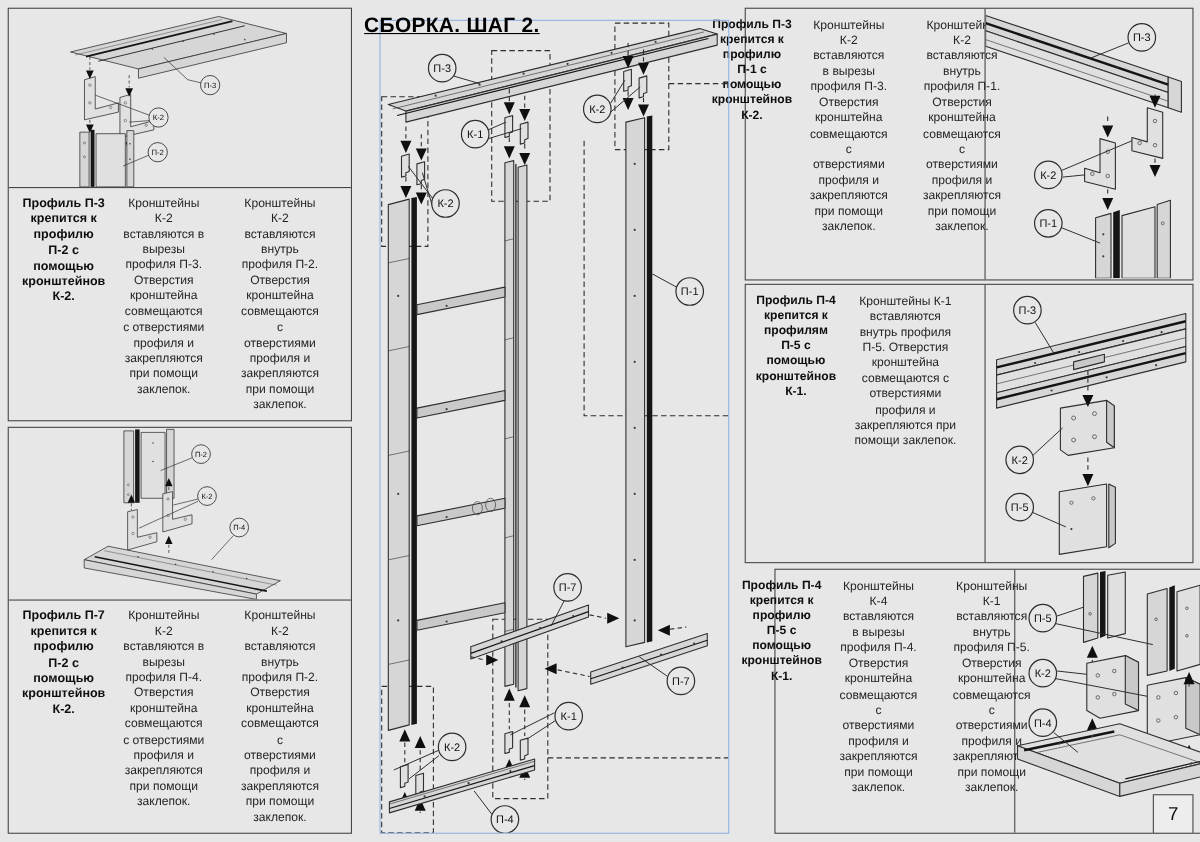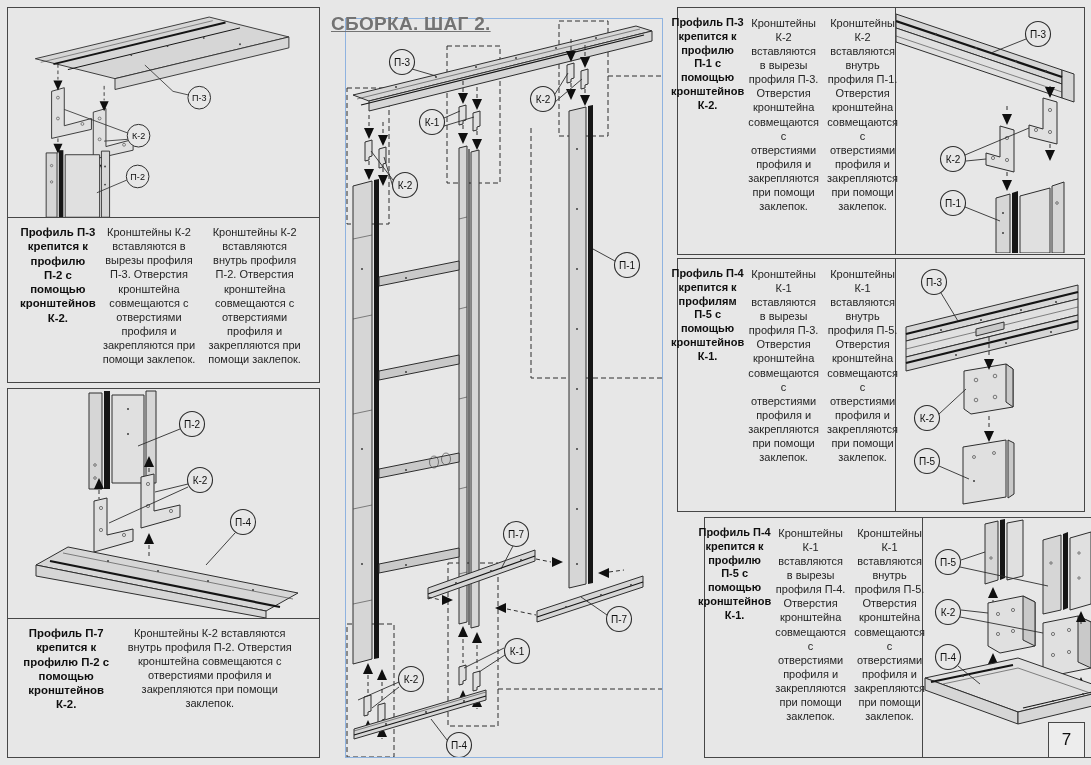--- a/index.html
+++ b/index.html
@@ -6,24 +6,24 @@
   body{width:1091px;height:765px;background:#e7e7e7;position:relative;overflow:hidden;
        font-family:"Liberation Sans",sans-serif;color:#1a1a1a}
   .panel{position:absolute;border:1.5px solid #474747;box-sizing:border-box;background:#e7e7e7}
   .divider-h{border-top:1.5px solid #474747;margin:0}
   .rpanel{display:flex;flex-direction:row}
   .rtext{width:218px;box-sizing:border-box;padding:8px 9px;border-right:1.5px solid #474747;
          display:flex;justify-content:center}
   .ltext{box-sizing:border-box;padding:7px 12px;display:flex;flex-direction:row;justify-content:center;flex:1}
   .heading{font-weight:bold;font-size:11.4px;text-align:center;color:#0e0e0e;margin:0 0 9px;line-height:1.25}
   .rtext .heading{font-size:11px}
-  .para{font-size:11px;text-align:center;color:#242424;margin:0 4px 9px;line-height:1.28}
+  .para{font-size:11px;text-align:center;color:#242424;margin:0 16px 9px;line-height:1.28}
   .para:last-child{margin-bottom:0}
   .main-title{position:absolute;left:331px;top:13px;font-size:19px;font-weight:bold;
-              text-decoration:underline;letter-spacing:.3px;color:#737373;z-index:5;white-space:nowrap}
+              text-decoration:underline;letter-spacing:.3px;color:#000000;z-index:5;white-space:nowrap}
   .center-area{position:absolute;left:345px;top:18px;width:318px;height:740px;
                border:1px solid #8fb3e0;box-sizing:border-box}
   .pagebox{position:absolute;left:1048px;top:722px;width:37px;height:36px;border:1.5px solid #474747;
            background:#ededed;display:flex;align-items:center;justify-content:center;
            font-size:17px;color:#101010;box-sizing:border-box;z-index:6}
   .lcol{display:flex;flex-direction:column}
   svg{display:block}
   
   .face{fill:#d6d6d6;stroke:#2e2e2e;stroke-width:1;stroke-linejoin:round}
   .face2{fill:#e0e0e0;stroke:#2e2e2e;stroke-width:1;stroke-linejoin:round}
@@ -169,20 +169,21 @@
     </g>
     <g>
       <line class="leader" x1="227" y1="144" x2="198" y2="176"></line>
       <circle class="lblc" cx="235" cy="133" r="12.5"></circle>
       <text class="lblt" x="235" y="136.5">П-4</text>
     </g>
   </svg>
   <div class="divider-h"></div>
   <div class="ltext">
     <p class="heading">Профиль П-7 крепится к профилю П-2 с помощью кронштейнов К-2.</p>
+    <p class="para">Кронштейны К-2 вставляются в вырезы профиля П-4. Отверстия кронштейна совмещаются с отверстиями профиля и закрепляются при помощи заклепок.</p>
     <p class="para">Кронштейны К-2 вставляются внутрь профиля П-2. Отверстия кронштейна совмещаются с отверстиями профиля и закрепляются при помощи заклепок.</p>
   </div>
 </div>
 
 <div class="panel rpanel" style="left:677px;top:7px;width:408px;height:248px">
   <div class="rtext">
     <p class="heading">Профиль П-3 крепится к профилю П-1 с помощью кронштейнов К-2.</p>
     <p class="para">Кронштейны К-2 вставляются в вырезы профиля П-3. Отверстия кронштейна совмещаются с отверстиями профиля и закрепляются при помощи заклепок.</p>
     <p class="para">Кронштейны К-2 вставляются внутрь профиля П-1. Отверстия кронштейна совмещаются с отверстиями профиля и закрепляются при помощи заклепок.</p>
   </div>
@@ -242,21 +243,20 @@
       <line class="leader" x1="69" y1="199" x2="104" y2="213"></line>
       <circle class="lblc" cx="57" cy="195" r="12.5"></circle>
       <text class="lblt" x="57" y="198.5">П-1</text>
     </g>
   </svg>
 </div>
 
 <div class="panel rpanel" style="left:677px;top:258px;width:408px;height:254px">
   <div class="rtext">
     <p class="heading">Профиль П-4 крепится к профилям П-5 с помощью кронштейнов К-1.</p>
-    <p class="para">Кронштейны К-1 вставляются в вырезы профиля П-3. Отверстия кронштейна совмещаются с отверстиями профиля и закрепляются при помощи заклепок.</p>
     <p class="para">Кронштейны К-1 вставляются внутрь профиля П-5. Отверстия кронштейна совмещаются с отверстиями профиля и закрепляются при помощи заклепок.</p>
   </div>
   <svg width="186" height="251" viewBox="0 0 186 251">
     <g>
       <polygon class="face" points="10,68 182,26 182,40 10,82"></polygon>
       <polygon class="face2" points="10,82 182,40 182,56 10,98"></polygon>
       <polygon class="face" points="10,98 182,56 182,70 10,112"></polygon>
       <polyline class="darkline" points="10,75 182,33"></polyline>
       <polyline class="darkline" points="10,104 182,62"></polyline>
       <polyline class="thin" points="10,90 182,48"></polyline>
@@ -304,21 +304,21 @@
       <line class="leader" x1="43" y1="207" x2="73" y2="220"></line>
       <circle class="lblc" cx="31" cy="202" r="12.5"></circle>
       <text class="lblt" x="31" y="205.5">П-5</text>
     </g>
   </svg>
 </div>
 
 <div class="panel rpanel" style="left:704px;top:517px;width:408px;height:241px">
   <div class="rtext">
     <p class="heading">Профиль П-4 крепится к профилю П-5 с помощью кронштейнов К-1.</p>
-    <p class="para">Кронштейны К-1 вставляются в вырезы профиля П-4. Отверстия кронштейна совмещаются с отверстиями профиля и закрепляются при помощи заклепок.</p>
+    <p class="para">Кронштейны К-4 вставляются в вырезы профиля П-4. Отверстия кронштейна совмещаются с отверстиями профиля и закрепляются при помощи заклепок.</p>
     <p class="para">Кронштейны К-1 вставляются внутрь профиля П-5. Отверстия кронштейна совмещаются с отверстиями профиля и закрепляются при помощи заклепок.</p>
   </div>
   <svg width="186" height="238" viewBox="0 0 186 238">
     <g>
       <polygon class="face" points="62,6 75,3 75,62 62,66"></polygon>
       <polygon points="77,2 82,1 82,60 77,62" fill="#161616"></polygon>
       <polygon class="face2" points="84,5 100,2 100,58 84,62"></polygon>
       <polygon class="face" points="120,22 138,17 138,92 120,96"></polygon>
       <polygon points="140,16 145,14 145,90 140,92" fill="#161616"></polygon>
       <polygon class="face2" points="147,20 168,14 168,86 147,92"></polygon>

